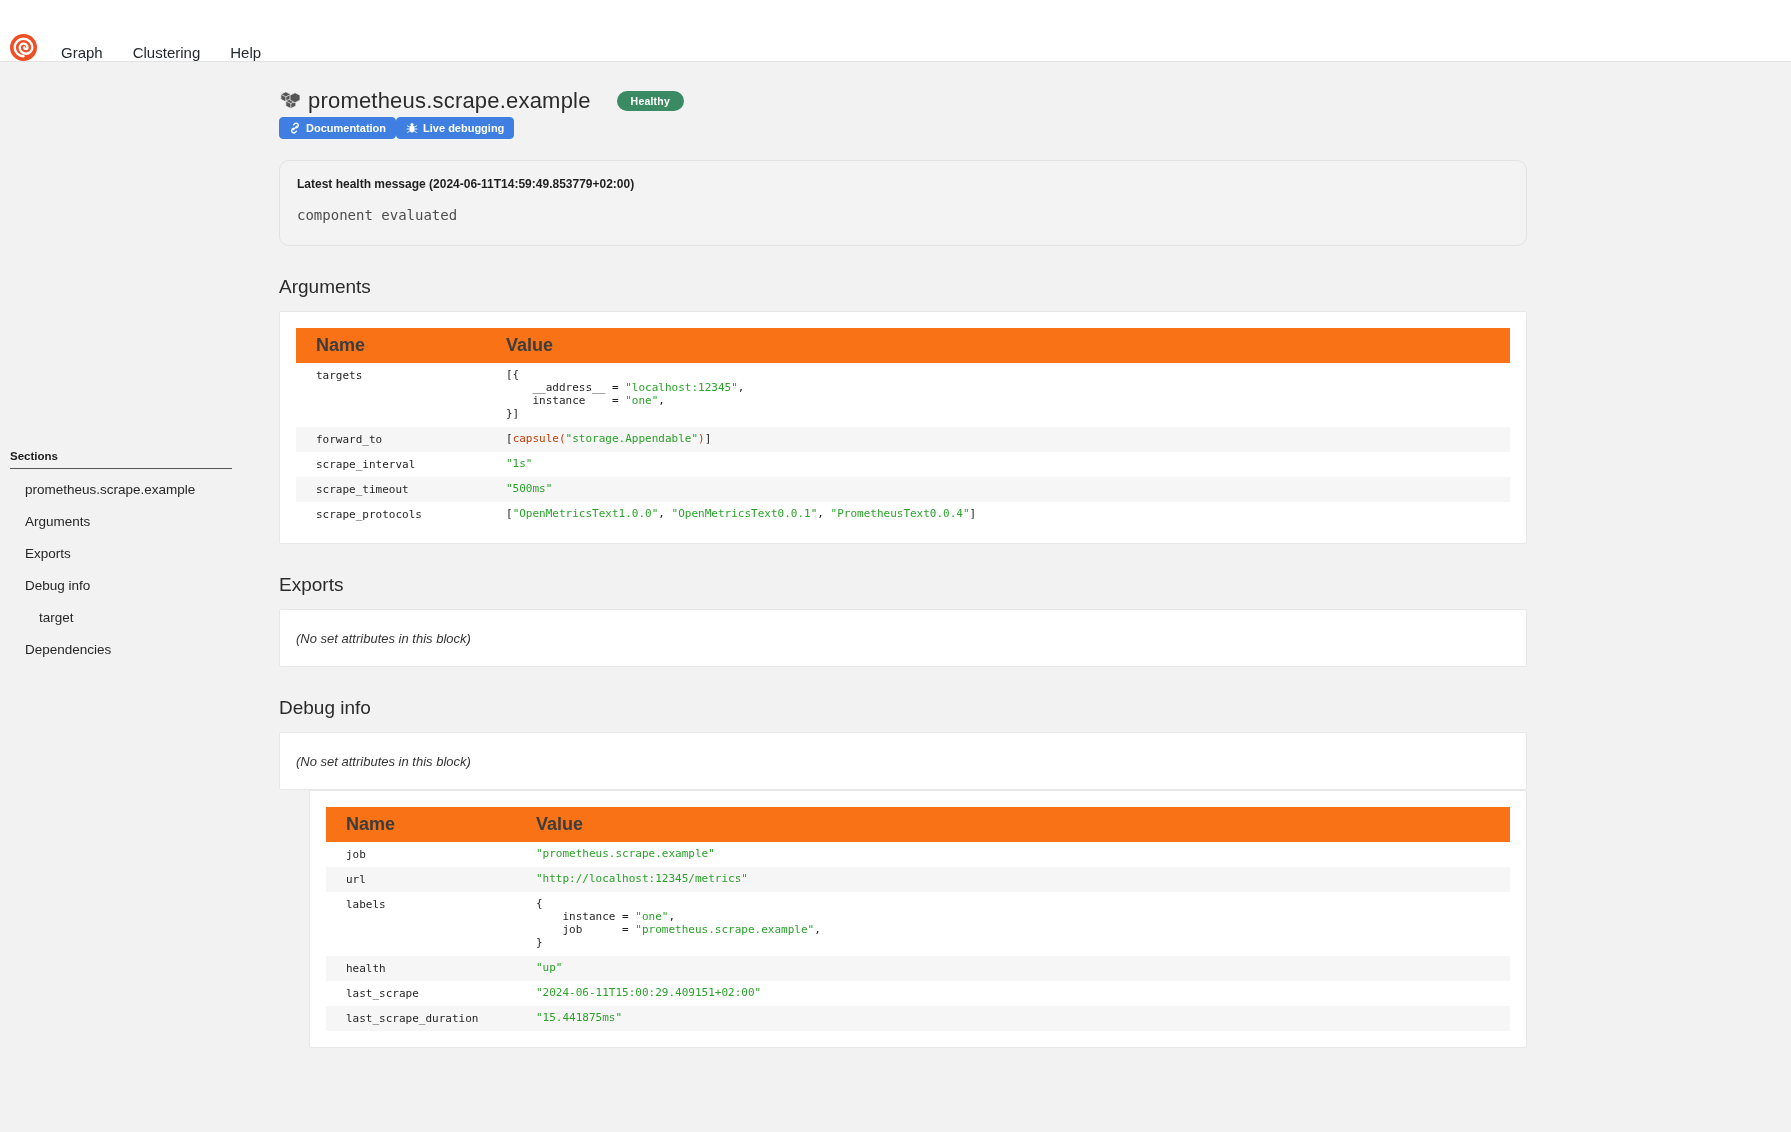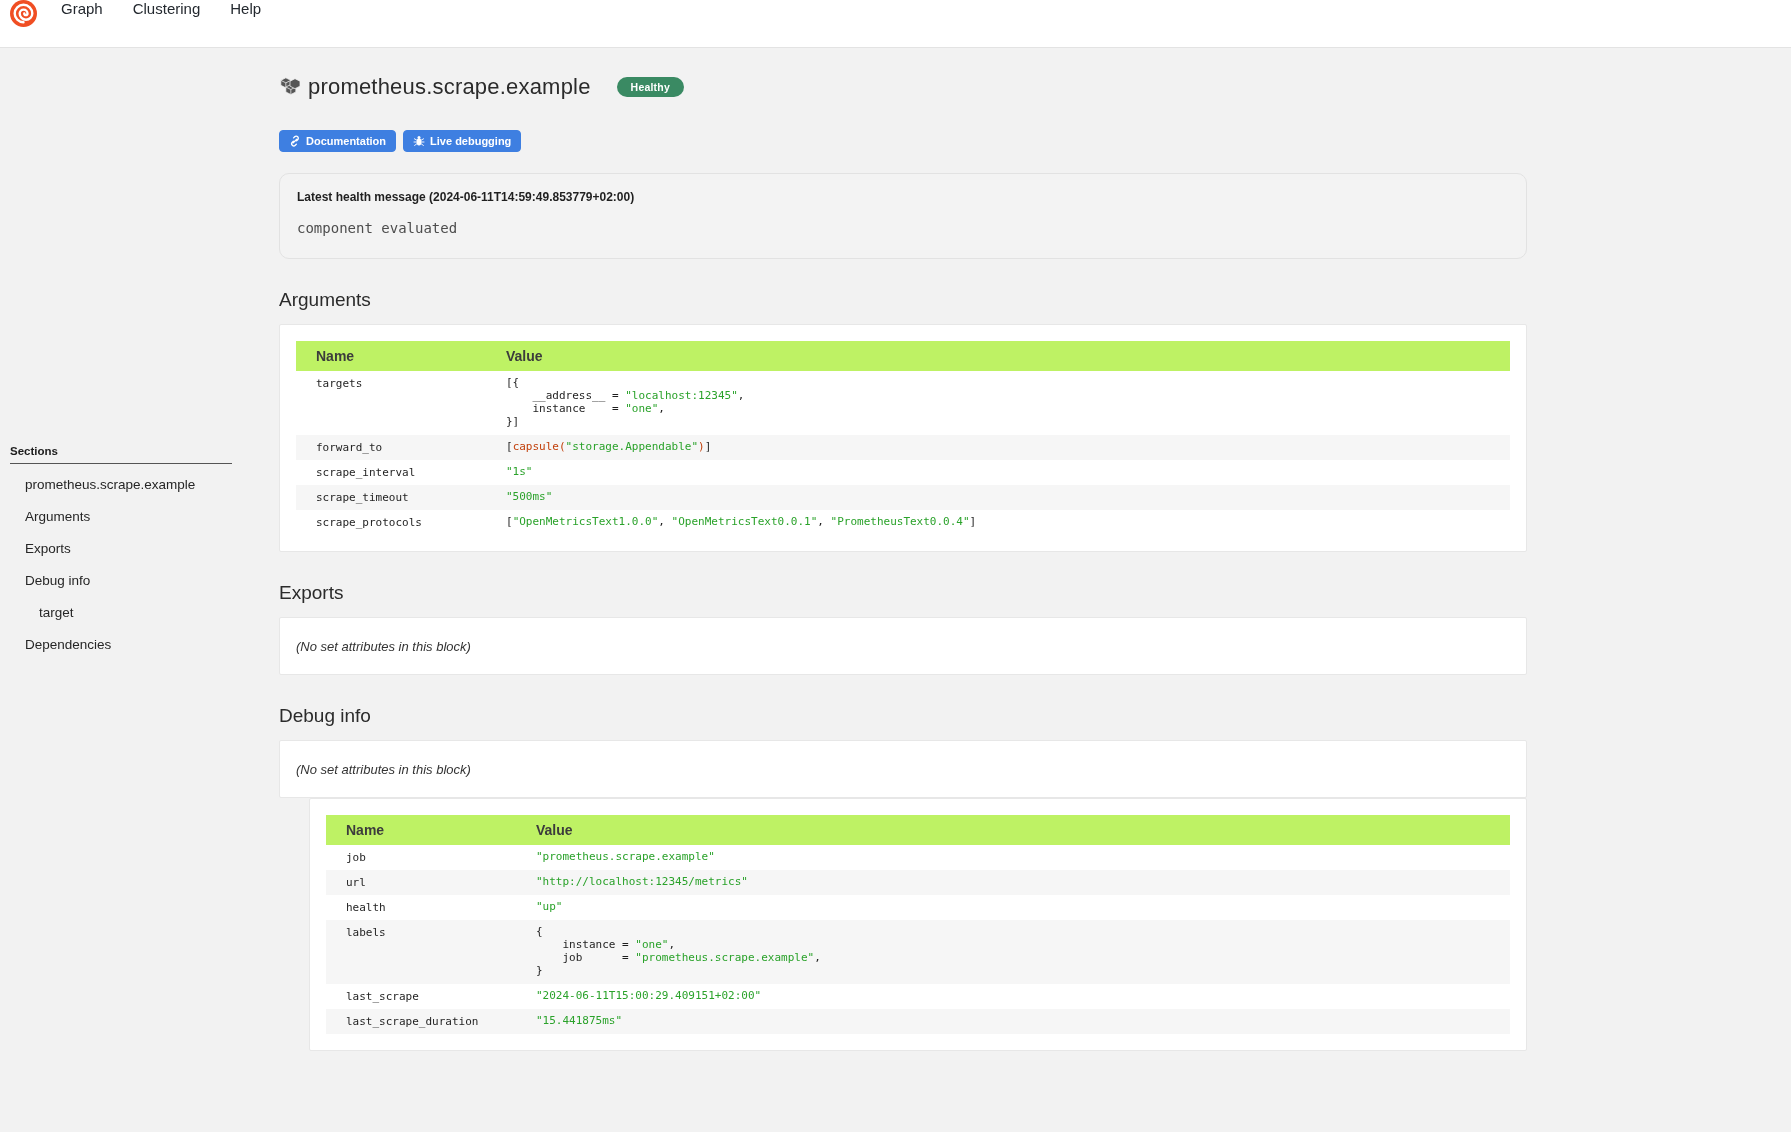--- a/index.html
+++ b/index.html
@@ -5,22 +5,22 @@
   * { box-sizing: border-box; }
   html,body { margin:0; padding:0; }
   body {
     width:1791px; height:1132px; overflow:hidden;
     background:#f2f2f2;
     font-family:"Liberation Sans", sans-serif;
     color:#262626;
   }
   
   .topnav {
-    height:48px; background:#ffffff; border-bottom:1px solid #e3e3e3;
-    display:flex; align-items:flex-start; padding-left:10px;
+    height:62px; background:#ffffff; border-bottom:1px solid #e3e3e3;
+    display:flex; align-items:flex-end; padding-left:10px;
   }
   .logo { width:27px; height:27px; margin-right:24px; display:block; }
   .navlink {
     font-size:15px; color:#24292f; text-decoration:none; margin-right:30px; cursor:pointer;
   }
   
   .page { display:flex; align-items:center; }
   .sidebar { width:279px; flex:0 0 279px; padding:16px 0 0 10px; }
   .sidebar-heading { font-size:11.5px; font-weight:bold; color:#1c1c1c; margin:0 0 6px 0; }
   .sidebar-rule { border:none; border-top:1px solid #555; width:222px; margin:0 0 14px 0; }
@@ -32,21 +32,21 @@
   .main { width:1248px; flex:0 0 1248px; padding-top:26px; }
   
   .comp-header { display:flex; align-items:center; }
   .cubes-icon { width:22px; height:20px; margin-right:7px; flex:0 0 auto; }
   .comp-title { font-size:22px; font-weight:400; color:#2b2b2b; letter-spacing:0.2px; }
   .health-badge {
     margin-left:26px; background:#3a8a63; color:#ffffff;
     font-size:10.5px; font-weight:bold; padding:4px 14px; border-radius:10px;
     letter-spacing:0.2px;
   }
-  .btn-row { margin-top:30px; display:flex; gap:7px; }
+  .btn-row { margin-top:3px; display:flex; }
   .blue-btn {
     display:inline-flex; align-items:center; gap:5px;
     background:#3e7fe1; border:1px solid #3e7fe1; color:#fff;
     font-size:11px; font-weight:bold; padding:4px 9px; border-radius:4px;
     font-family:"Liberation Sans", sans-serif; cursor:pointer;
   }
   .btn-ic { width:12px; height:12px; display:block; }
   
   .health-card {
     margin-top:21px; background:#f3f3f3; border:1px solid #e2e2e2; border-radius:10px;
@@ -62,21 +62,21 @@
   .sub-heading { font-size:17px; color:#2b2b2b; font-weight:400; margin:28px 0 13px 30px; }
   .card {
     background:#ffffff; border:1px solid #e7e7e7; border-radius:2px; padding:16px;
   }
   .card.empty-card { padding:19px 16px; }
   .card.sub { margin-left:30px; }
   .empty-note { font-size:13px; font-style:italic; color:#333; }
   
   table.kv { width:100%; border-collapse:collapse; }
   table.kv th {
-    background:#bef264; text-align:left; font-size:14px; color:#3c3c3c;
+    background:#f97316; text-align:left; font-size:18px; color:#3c3c3c;
     padding:7px 20px; font-weight:bold;
   }
   table.kv th.col-name { width:190px; }
   table.kv td {
     padding:6px 20px; vertical-align:top;
     font-family:"DejaVu Sans Mono", monospace; font-size:11px; color:#1f1f1f;
   }
   table.kv tbody tr:nth-child(even) { background:#f6f6f6; }
   .code { white-space:pre; line-height:1.18; display:block; }
   .tok-p { color:#1f1f1f; }
@@ -219,35 +219,35 @@
                 <span class="code"><span class="tok-s">"prometheus.scrape.example"</span></span>
               </td>
             </tr>
             <tr>
               <td>url</td>
               <td>
                 <span class="code"><span class="tok-s">"http://localhost:12345/metrics"</span></span>
               </td>
             </tr>
             <tr>
-              <td>health</td>
-              <td>
-                <span class="code"><span class="tok-s">"up"</span></span>
-              </td>
-            </tr>
-            <tr>
               <td>labels</td>
               <td>
                 <span class="code"><span class="tok-p">{
     instance = </span><span class="tok-s">"one"</span><span class="tok-p">,
     job      = </span><span class="tok-s">"prometheus.scrape.example"</span><span class="tok-p">,
 }</span></span>
               </td>
             </tr>
             <tr>
+              <td>health</td>
+              <td>
+                <span class="code"><span class="tok-s">"up"</span></span>
+              </td>
+            </tr>
+            <tr>
               <td>last_scrape</td>
               <td>
                 <span class="code"><span class="tok-s">"2024-06-11T15:00:29.409151+02:00"</span></span>
               </td>
             </tr>
             <tr>
               <td>last_scrape_duration</td>
               <td>
                 <span class="code"><span class="tok-s">"15.441875ms"</span></span>
               </td>

